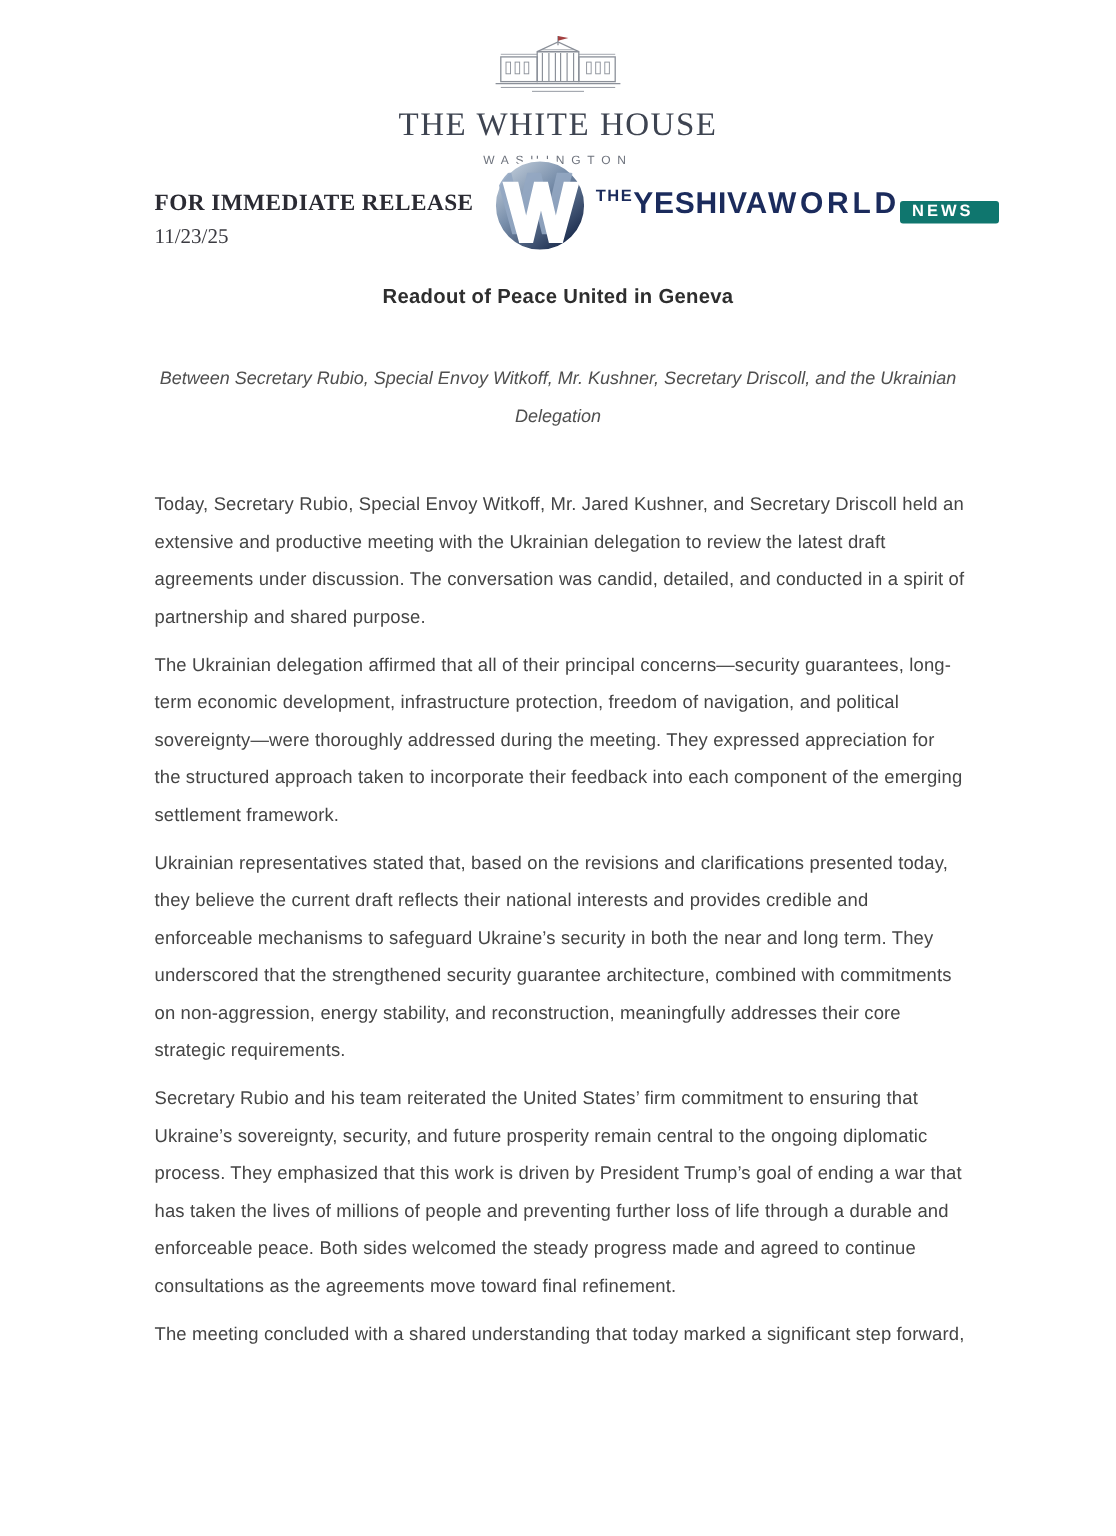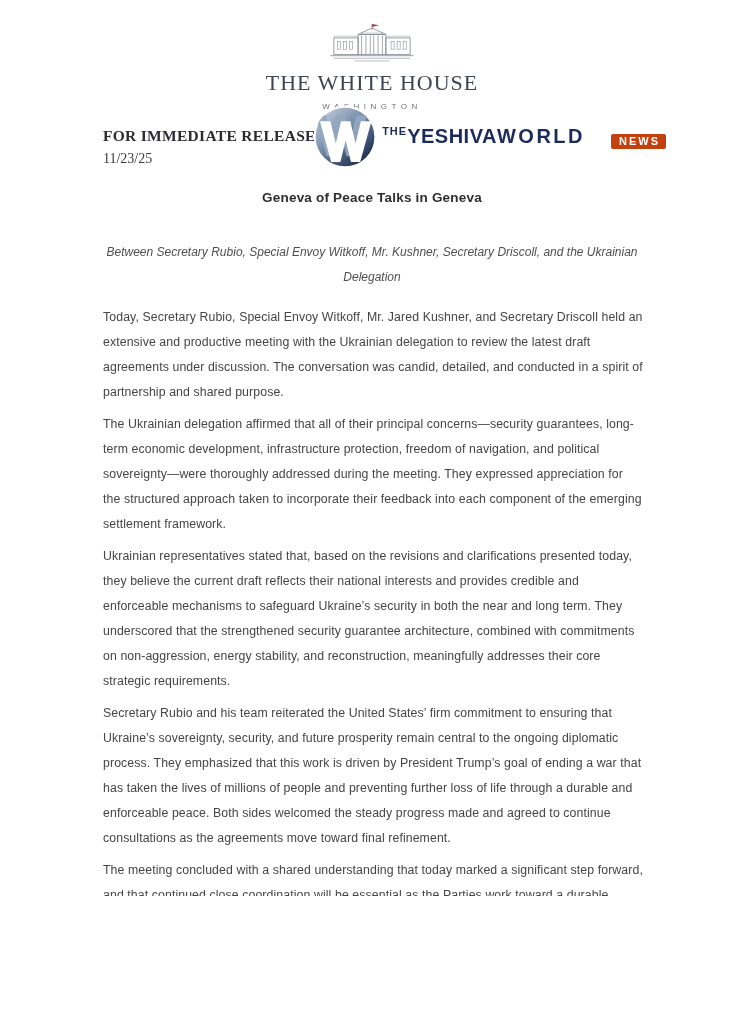--- a/index.html
+++ b/index.html
@@ -29,34 +29,34 @@
     font-family:"Liberation Serif",serif;font-size:14px;color:#3a3a40;margin-top:6px;
   }
   
   .ywn{position:absolute;right:78px;top:104px;display:flex;align-items:center;}
   .ywn-globe{width:66px;height:66px;flex:0 0 auto;}
   .ywn-text{display:flex;align-items:flex-start;margin-left:4px;line-height:1;}
   .ywn-the{font-size:11px;font-weight:bold;color:#1b2b5c;letter-spacing:1px;margin-bottom:2px;}
   .ywn-yeshiva{font-size:20px;font-weight:bold;color:#1b2b5c;letter-spacing:.5px;margin-bottom:2px;}
   .ywn-world{font-size:20px;font-weight:bold;color:#1b2b5c;letter-spacing:2.5px;margin-bottom:3px;}
   .ywn-news{
-    align-self:flex-end;background:#c2410c;color:#ffffff;font-weight:bold;
-    font-size:11px;letter-spacing:2px;padding:2px 6px 2px 8px;border-radius:2px;margin-left:26px;
+    align-self:flex-end;background:#0f766e;color:#ffffff;font-weight:bold;
+    font-size:11px;letter-spacing:2px;padding:2px 17px 2px 8px;border-radius:2px;
   }
   
   .doc-title{
     position:absolute;top:190px;left:0;right:0;margin:0;text-align:center;
     font-size:13.5px;font-weight:bold;color:#2e2e2e;letter-spacing:.2px;
   }
   .doc-subtitle{
     position:absolute;top:240px;left:92px;width:560px;margin:0;
     text-align:center;font-style:italic;font-size:12px;color:#4f4f4f;
     line-height:25px;
   }
-  .doc-body{position:absolute;top:305px;left:103px;width:540px;}
+  .doc-body{position:absolute;top:324px;left:103px;width:540px;}
   .doc-body p{
     margin:0 0 7px 0;font-size:12.3px;color:#454545;line-height:25px;
     letter-spacing:.1px;
   }
   .end-mark{
     position:absolute;top:972px;left:0;right:0;text-align:center;
     font-size:12px;color:#333333;letter-spacing:1px;
   }
 </style>
 </head>
@@ -131,21 +131,21 @@
       </g>
     </svg>
     <div class="ywn-text">
       <span class="ywn-the">THE</span>
       <span class="ywn-yeshiva">YESHIVA</span>
       <span class="ywn-world">WORLD</span>
       <span class="ywn-news">NEWS</span>
     </div>
   </div>
 
-  <h1 class="doc-title">Geneva of Peace Talks in Geneva</h1>
+  <h1 class="doc-title">Readout of Peace United in Geneva</h1>
   <p class="doc-subtitle">Between Secretary Rubio, Special Envoy Witkoff, Mr. Kushner, Secretary Driscoll, and the Ukrainian Delegation</p>
 
   <main class="doc-body">
     <p>Today, Secretary Rubio, Special Envoy Witkoff, Mr. Jared Kushner, and Secretary Driscoll held an extensive and productive meeting with the Ukrainian delegation to review the latest draft agreements under discussion. The conversation was candid, detailed, and conducted in a spirit of partnership and shared purpose.</p>
     <p>The Ukrainian delegation affirmed that all of their principal concerns—security guarantees, long-term economic development, infrastructure protection, freedom of navigation, and political sovereignty—were thoroughly addressed during the meeting. They expressed appreciation for the structured approach taken to incorporate their feedback into each component of the emerging settlement framework.</p>
     <p>Ukrainian representatives stated that, based on the revisions and clarifications presented today, they believe the current draft reflects their national interests and provides credible and enforceable mechanisms to safeguard Ukraine’s security in both the near and long term. They underscored that the strengthened security guarantee architecture, combined with commitments on non-aggression, energy stability, and reconstruction, meaningfully addresses their core strategic requirements.</p>
     <p>Secretary Rubio and his team reiterated the United States’ firm commitment to ensuring that Ukraine’s sovereignty, security, and future prosperity remain central to the ongoing diplomatic process. They emphasized that this work is driven by President Trump’s goal of ending a war that has taken the lives of millions of people and preventing further loss of life through a durable and enforceable peace. Both sides welcomed the steady progress made and agreed to continue consultations as the agreements move toward final refinement.</p>
     <p>The meeting concluded with a shared understanding that today marked a significant step forward, and that continued close coordination will be essential as the Parties work toward a durable, comprehensive peace.</p>
   </main>
 

